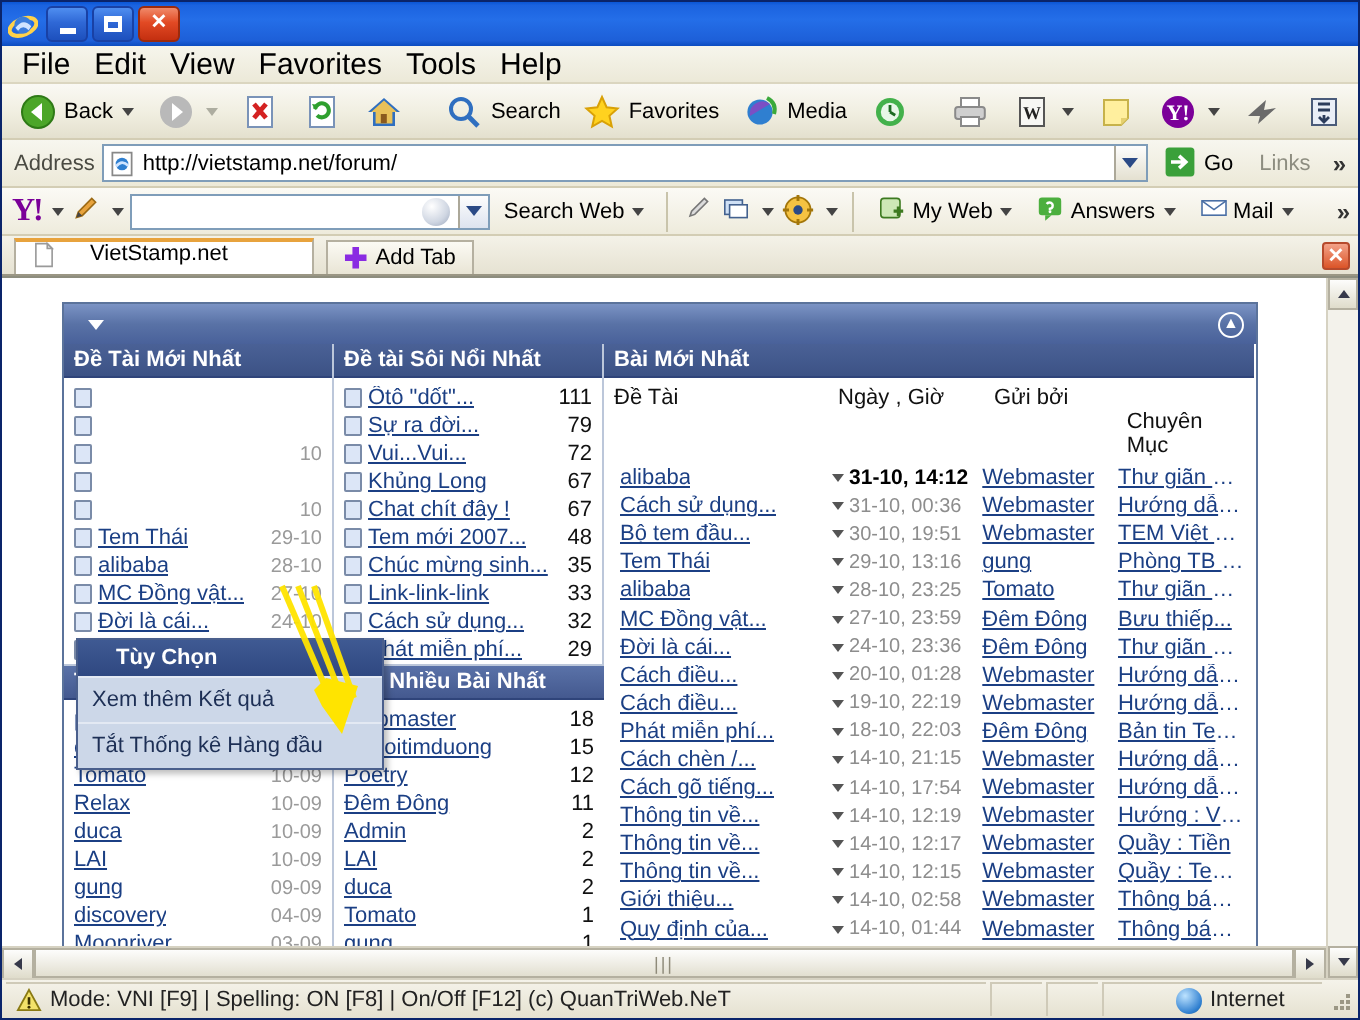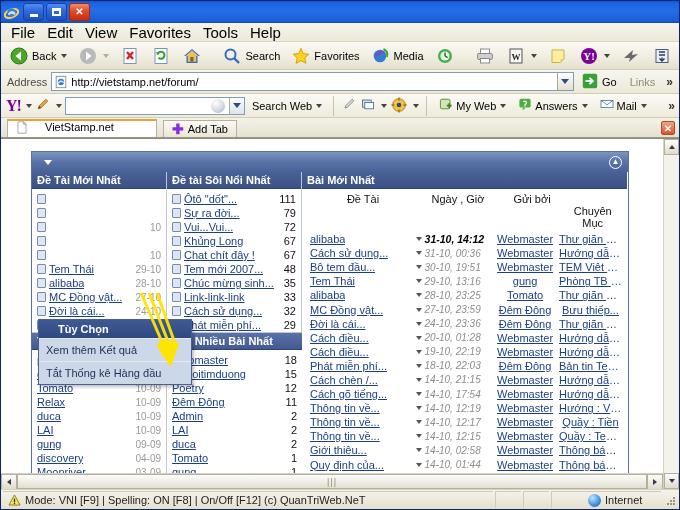--- a/index.html
+++ b/index.html
@@ -134,31 +134,31 @@
 
   .rows { padding:3px 0 2px 0; }
   .row { display:flex; align-items:center; height:14px; padding:0 5px; gap:3px; font-size:11px; white-space:nowrap;}
   .row .fico { width:9px;height:10px;flex:0 0 9px; background:#dce6f7; border:1px solid #7a8ba8; border-radius:1px;
      position:relative;}
   .row .nm { color:#1b3f84; text-decoration:underline; overflow:hidden; text-overflow:ellipsis;}
   .row .dt { margin-left:auto; color:#9a9a9a; font-size:10px;}
   .row .ct { margin-left:auto; color:#111; font-size:11px;}
 
   
-  .cTable { width:100%;text-align:center; }
+  .cTable { width:100%; }
   .cHeadRow { display:flex; font-size:11px; color:#111; padding:4px 5px 0 5px; }
   .cHeadRow .h1 { width:112px; }
   .cHeadRow .h2 { width:78px; }
   .cHeadRow .h3 { width:70px; }
   .cHeadRow2 { display:flex; font-size:11px; color:#111; padding:0 5px 3px 5px;}
   .cHeadRow2 .sp { width:270px; }
   .cRow { display:flex; align-items:center; height:14.1px; padding:0 5px; font-size:11px; white-space:nowrap;}
   .cRow .c1 { width:112px; display:flex; align-items:center; gap:3px; overflow:hidden;}
   .cRow .c1 .nm { color:#1b3f84; text-decoration:underline; overflow:hidden; text-overflow:ellipsis;}
-  .cRow .c2 { width:78px; color:#8d8d8d; font-size:10px; display:flex; align-items:center; gap:3px;font-style:italic;}
+  .cRow .c2 { width:78px; color:#8d8d8d; font-size:10px; display:flex; align-items:center; gap:3px;}
   .cRow .c2.bold { color:#000; font-weight:bold; font-size:10.5px;}
   .cRow .c2 .tri { width:0;height:0;border-left:3px solid transparent;border-right:3px solid transparent;border-top:4px solid #555;}
   .cRow .c3 { width:70px; color:#1b3f84; text-decoration:underline; overflow:hidden; text-overflow:ellipsis;}
   .cRow .c4 { width:65px; color:#1b3f84; text-decoration:underline; overflow:hidden; text-overflow:ellipsis;}
 
   
   .ddmenu { position:absolute; left:37px; top:180px; width:154px; z-index:40;
      background:#ccd7e8; border:1px solid #4a5f8c; box-shadow:2px 2px 3px rgba(0,0,0,.25);}
   .ddmenu .dhead { background:linear-gradient(to bottom,#3f5a93,#2f4881); color:#fff; font-weight:bold;
      font-size:11px; padding:3px 19px; }

